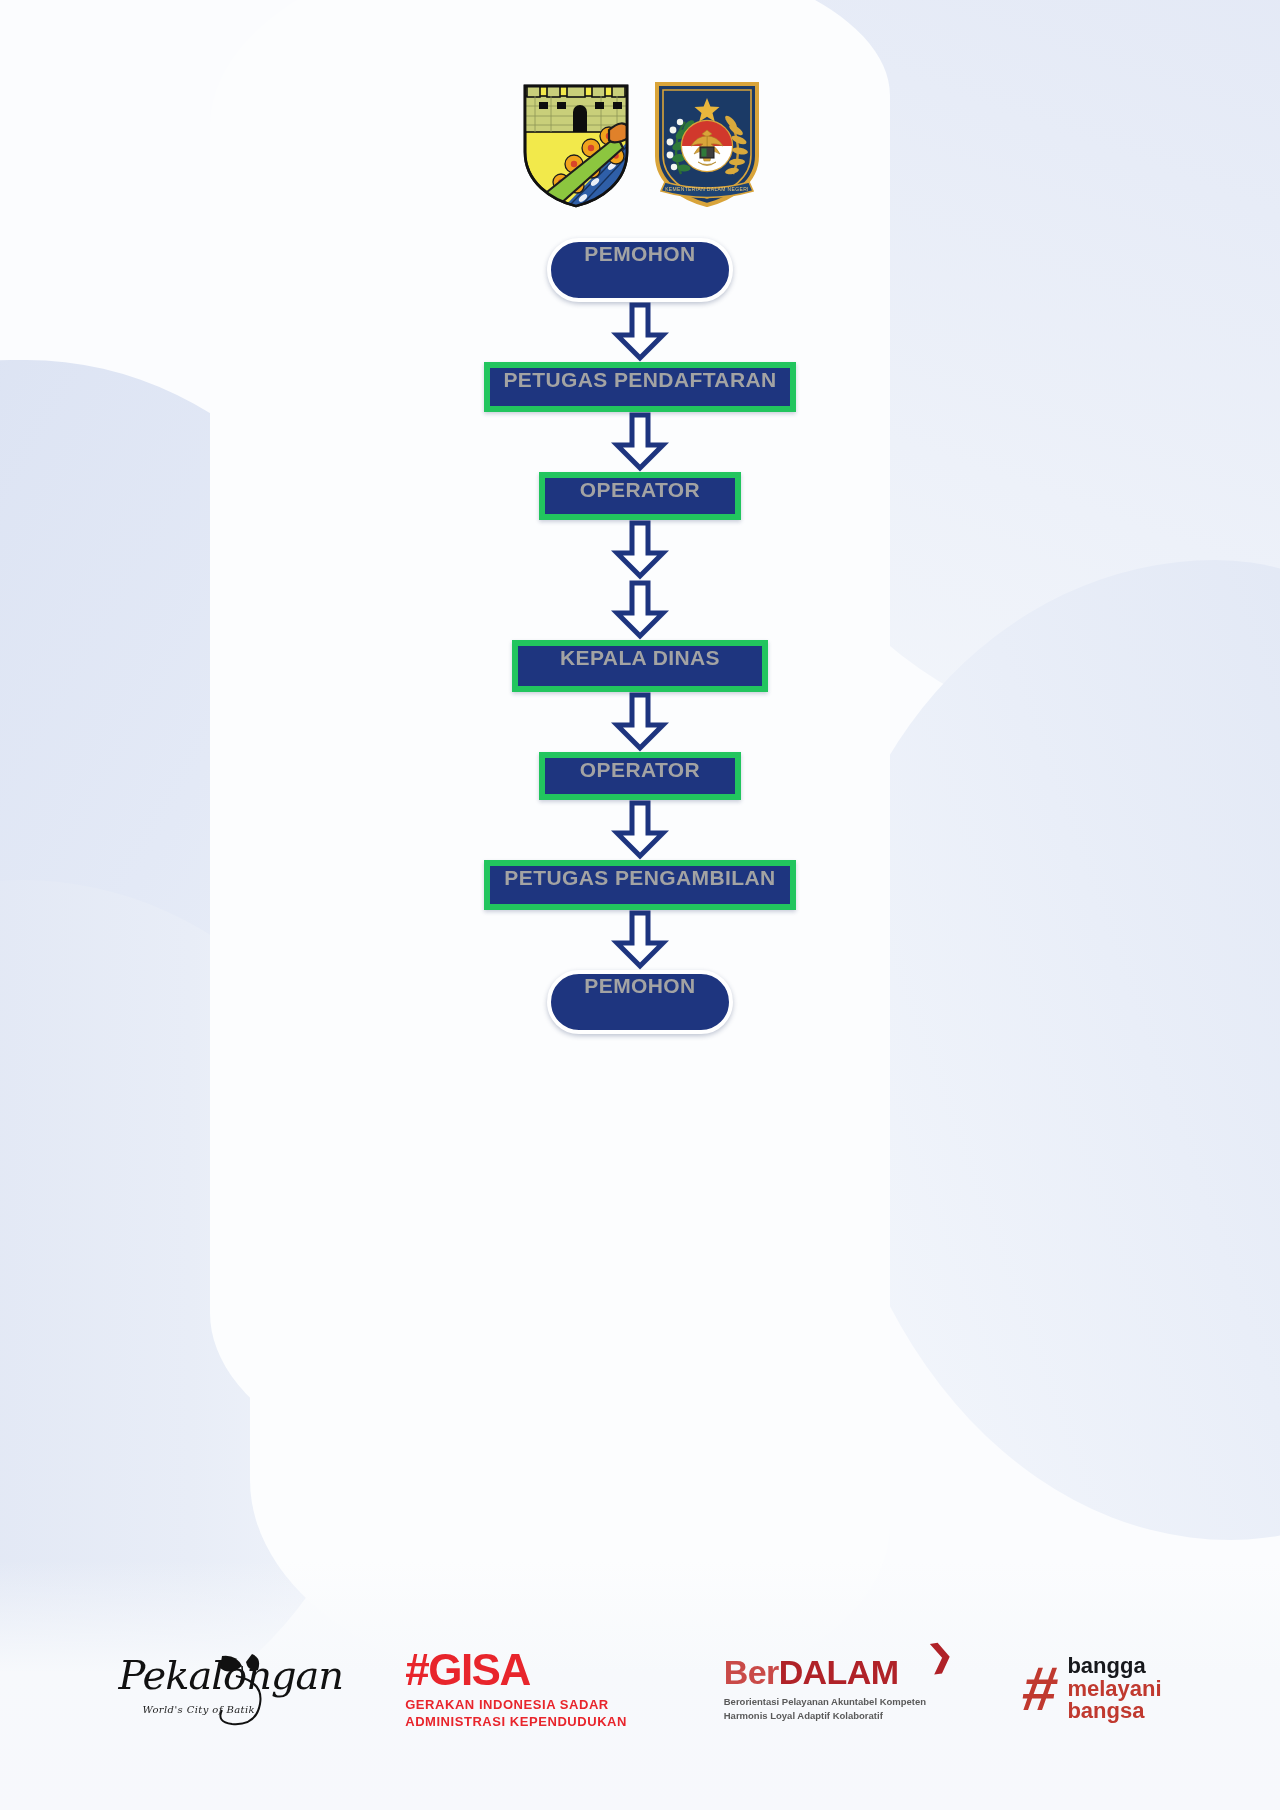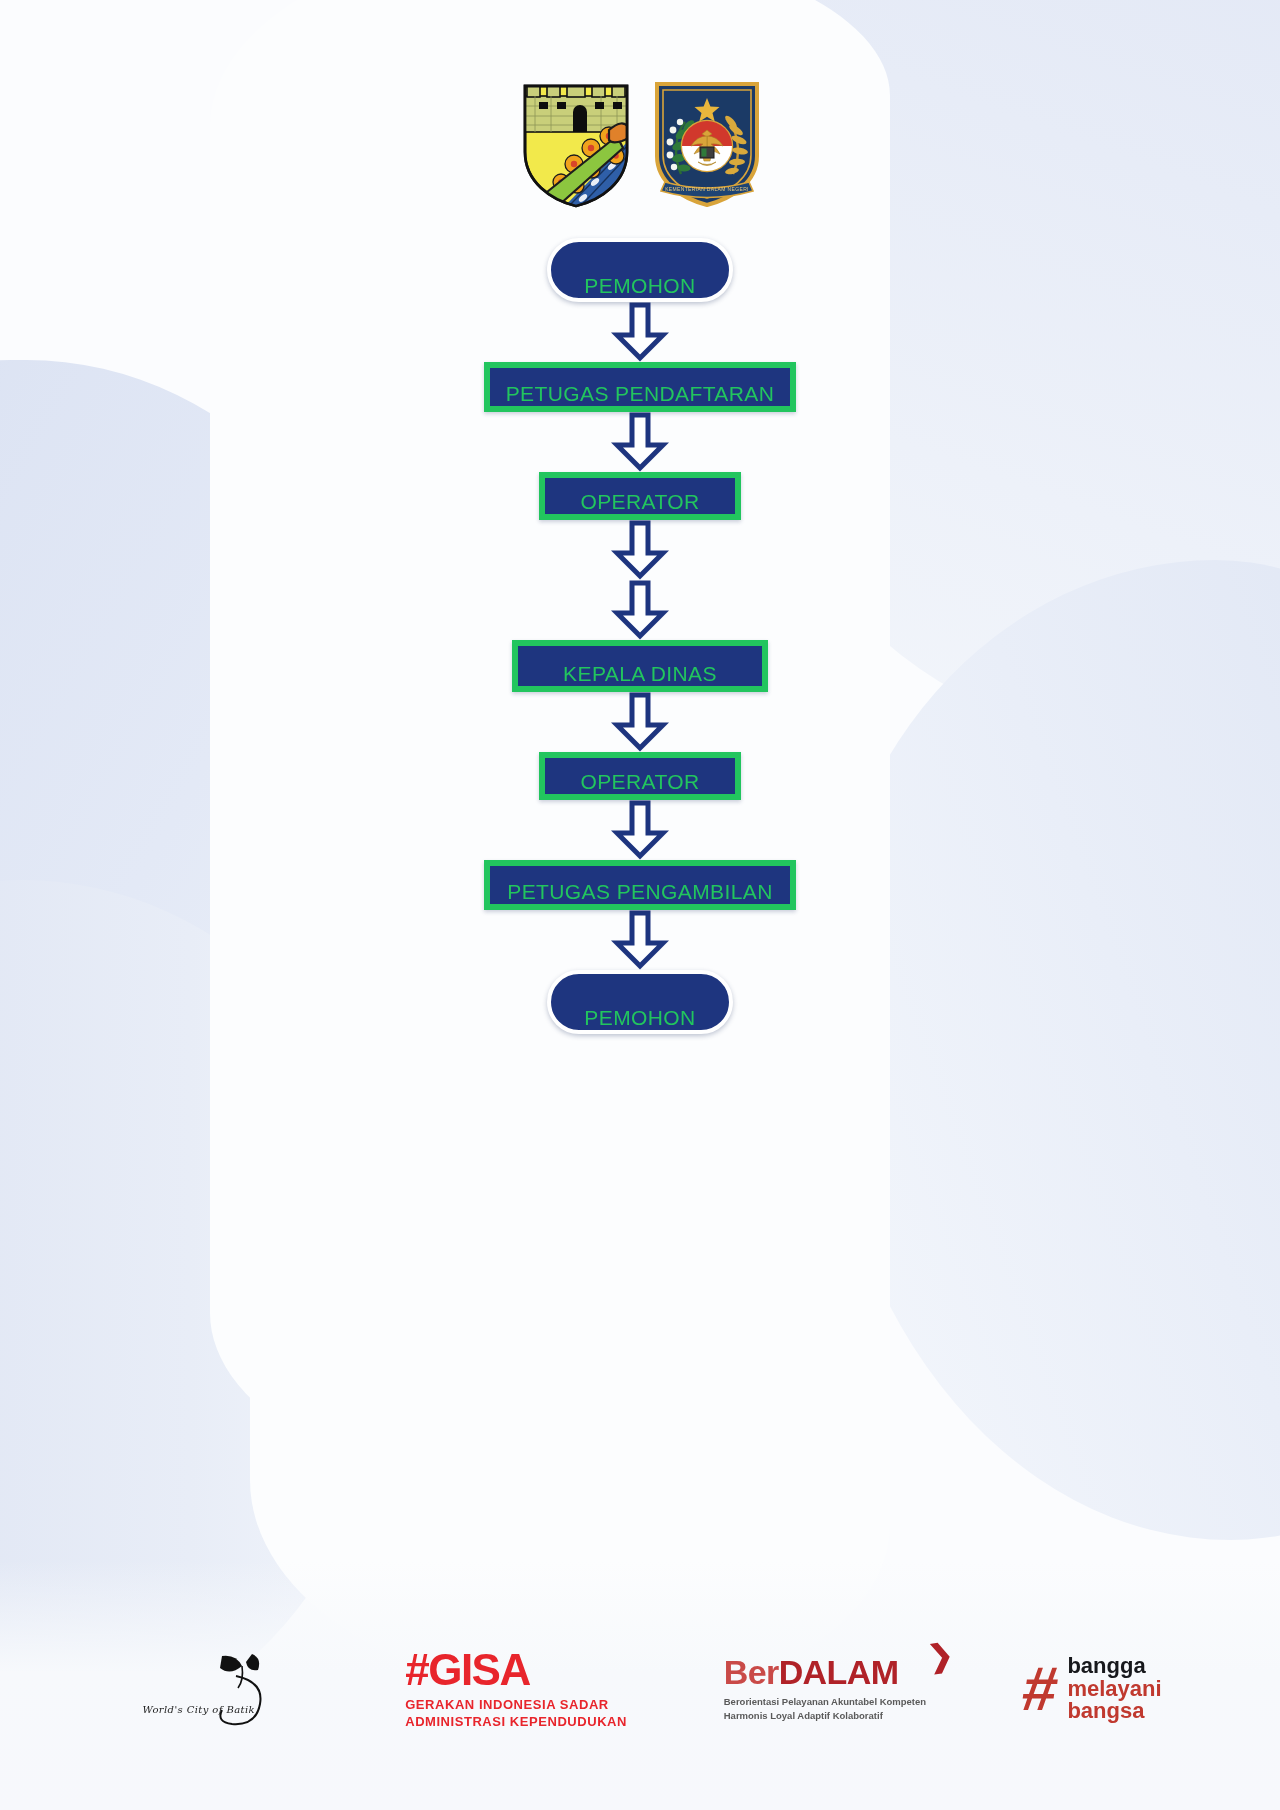--- a/index.html
+++ b/index.html
@@ -98,23 +98,23 @@
   .crest-right { width: 112px; height: 132px; flex: 0 0 112px; margin-left: 10px; }
 
   
   .flow {
     position: absolute;
     left: 0; top: 238px; width: 1280px;
     display: flex; flex-direction: column; align-items: center;
   }
   .node {
     position: relative;
-    display: flex; align-items: flex-end; justify-content: center;
-    color: #22c55e;
-    font-weight: 400;
+    display: flex; align-items: flex-start; justify-content: center;
+    color: #a3a3a3;
+    font-weight: 700;
     letter-spacing: 0.4px;
     text-align: center;
   }
   .node-pill {
     background: #1e357f;
     border: 4px solid #ffffff;
     border-radius: 999px;
     box-shadow: 0 2px 5px rgba(30,45,95,0.28);
     font-size: 21px;
   }
@@ -405,20 +405,21 @@
   <div class="footer">
 
     <div class="footer-item">
       <div class="pekalongan-logo">
         <svg width="190" height="86" viewBox="0 0 190 86" style="position:absolute;left:0;top:0;">
           <path d="M118 30 q28 6 24 28 q-4 22 -28 20 q-16 -2 -10 -14" fill="none" stroke="#111" stroke-width="2"></path>
           <path d="M104 10 q14 -2 20 10 q-12 10 -22 2 Z" fill="#111"></path>
           <path d="M134 8 q10 4 6 16 q-10 2 -12 -8 Z" fill="#111"></path>
           <path d="M124 20 q2 14 -4 22" fill="none" stroke="#111" stroke-width="1.6"></path>
         </svg>
+        <div class="pkl-script">Pekalongan</div>
         <div class="pkl-tag">World's City of Batik</div>
       </div>
     </div>
 
     <div class="footer-item">
       <div class="gisa">
         <div class="gisa-main">#GISA</div>
         <div class="gisa-sub">
           <div>GERAKAN INDONESIA SADAR</div>
           <div>ADMINISTRASI KEPENDUDUKAN</div>

